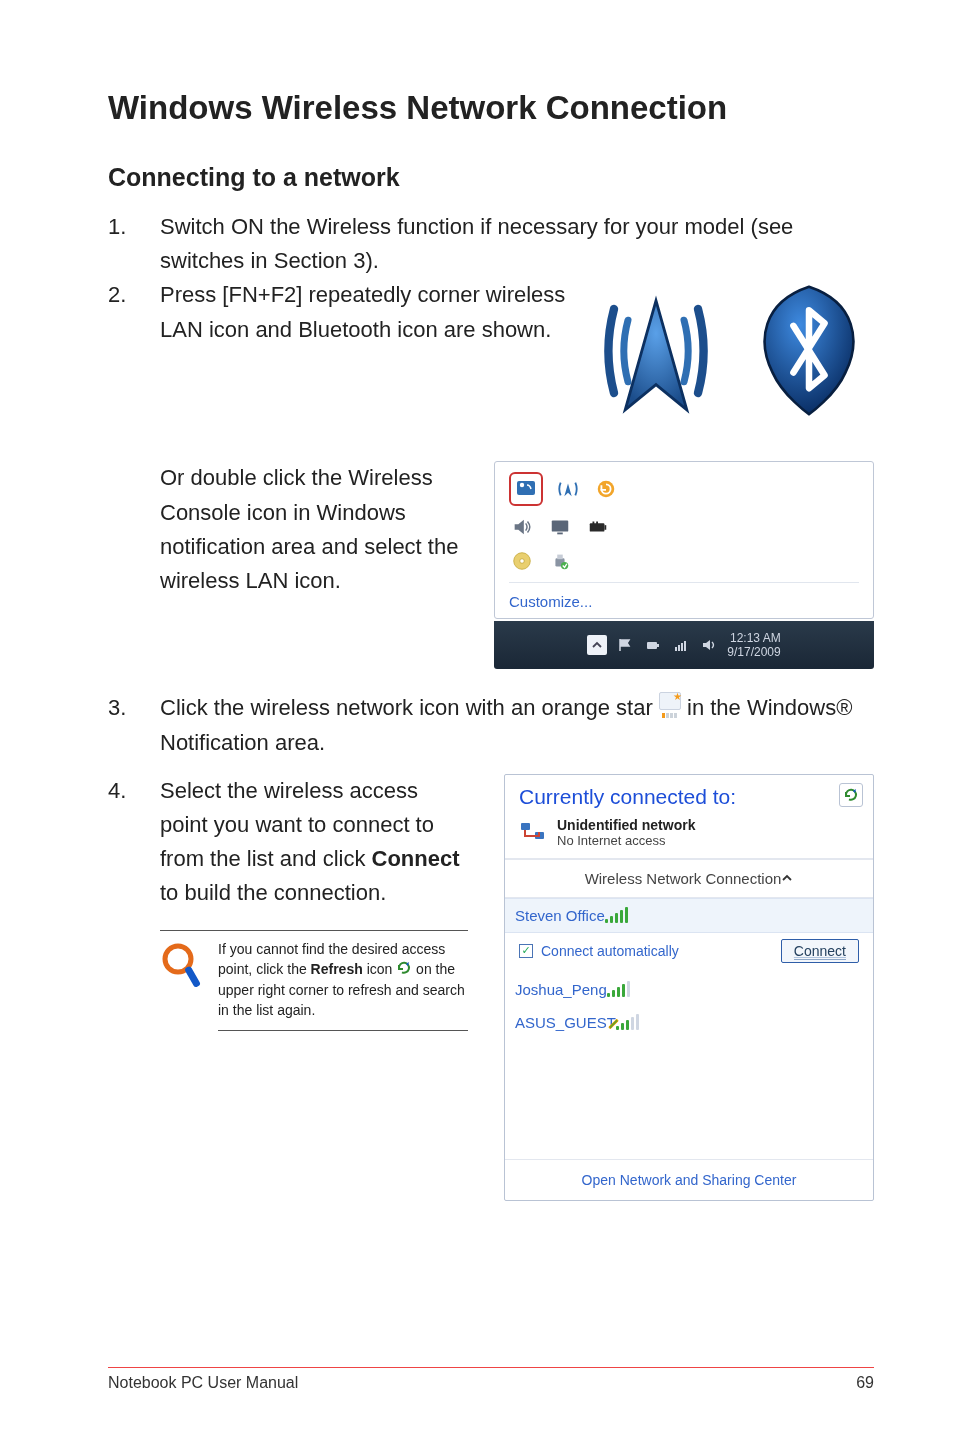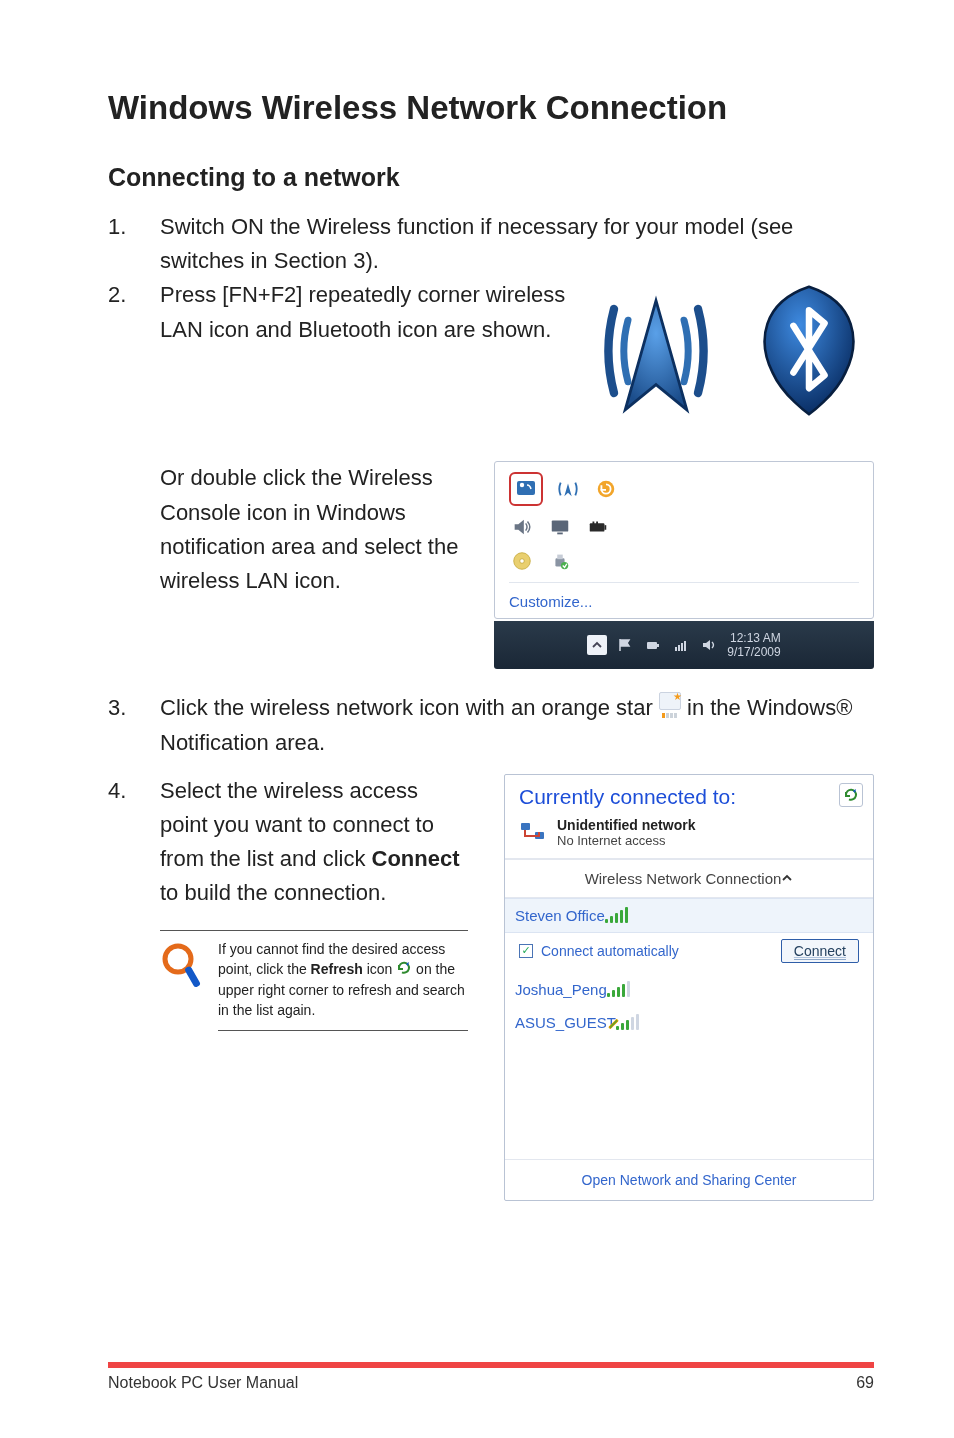--- a/index.html
+++ b/index.html
@@ -56,21 +56,21 @@
   .chk-wrap .chk { width: 14px; height: 14px; border: 1px solid #4a74b5; display: inline-flex; align-items: center; justify-content: center; font-size: 11px; color: #2a5; background:#fff; }
   .btn-connect { border: 1px solid #2f5ea8; border-radius: 2px; padding: 3px 12px; background: #f2f6fb; color: #24415f; font-size: 14px; text-decoration: underline; text-decoration-color: #b0c4de; }
   .sig-bars { display:inline-block; width:22px; height:16px; position:relative; }
   .sig-bars span { position:absolute; bottom:0; width:3px; background:#3aa83a; border-radius:1px; }
   .sig-bars .b1{left:0;height:4px;} .sig-bars .b2{left:5px;height:7px;} .sig-bars .b3{left:10px;height:10px;} .sig-bars .b4{left:15px;height:13px;} .sig-bars .b5{left:20px;height:16px;}
   .sig-bars.g3 .b4,.sig-bars.g3 .b5{background:#cfd6e2;}
   .sig-bars.g4 .b5{background:#cfd6e2;}
   .shield-ov { position:absolute; bottom:-2px; left:-4px; width:12px; height:12px; background:#f5b800; border-radius:2px; transform:rotate(45deg); border:1px solid #d99a00; }
   .wp-gap { height: 120px; }
   .wp-foot { border-top: 1px solid #e3e7ef; text-align: center; padding: 12px; color: #3366cc; font-size: 14px; }
-  .footer { position: absolute; bottom: 46px; left: 108px; right: 80px; display: flex; justify-content: space-between; font-size: 16px; color: #333; border-top: 6px solid #ef4444; padding-top: 6px; text-align: right; }
+  .footer { position: absolute; bottom: 46px; left: 108px; right: 80px; display: flex; justify-content: space-between; font-size: 16px; color: #333; border-top: 1px solid #ef4444; padding-top: 6px; text-align: right; }
 </style>
 </head>
 <body>
 
 <div class="page">
   <div class="h1">Windows Wireless Network Connection</div>
   <div class="h2">Connecting to a network</div>
 
   <div class="step-row step1">
     <div class="step-num">1.</div>

